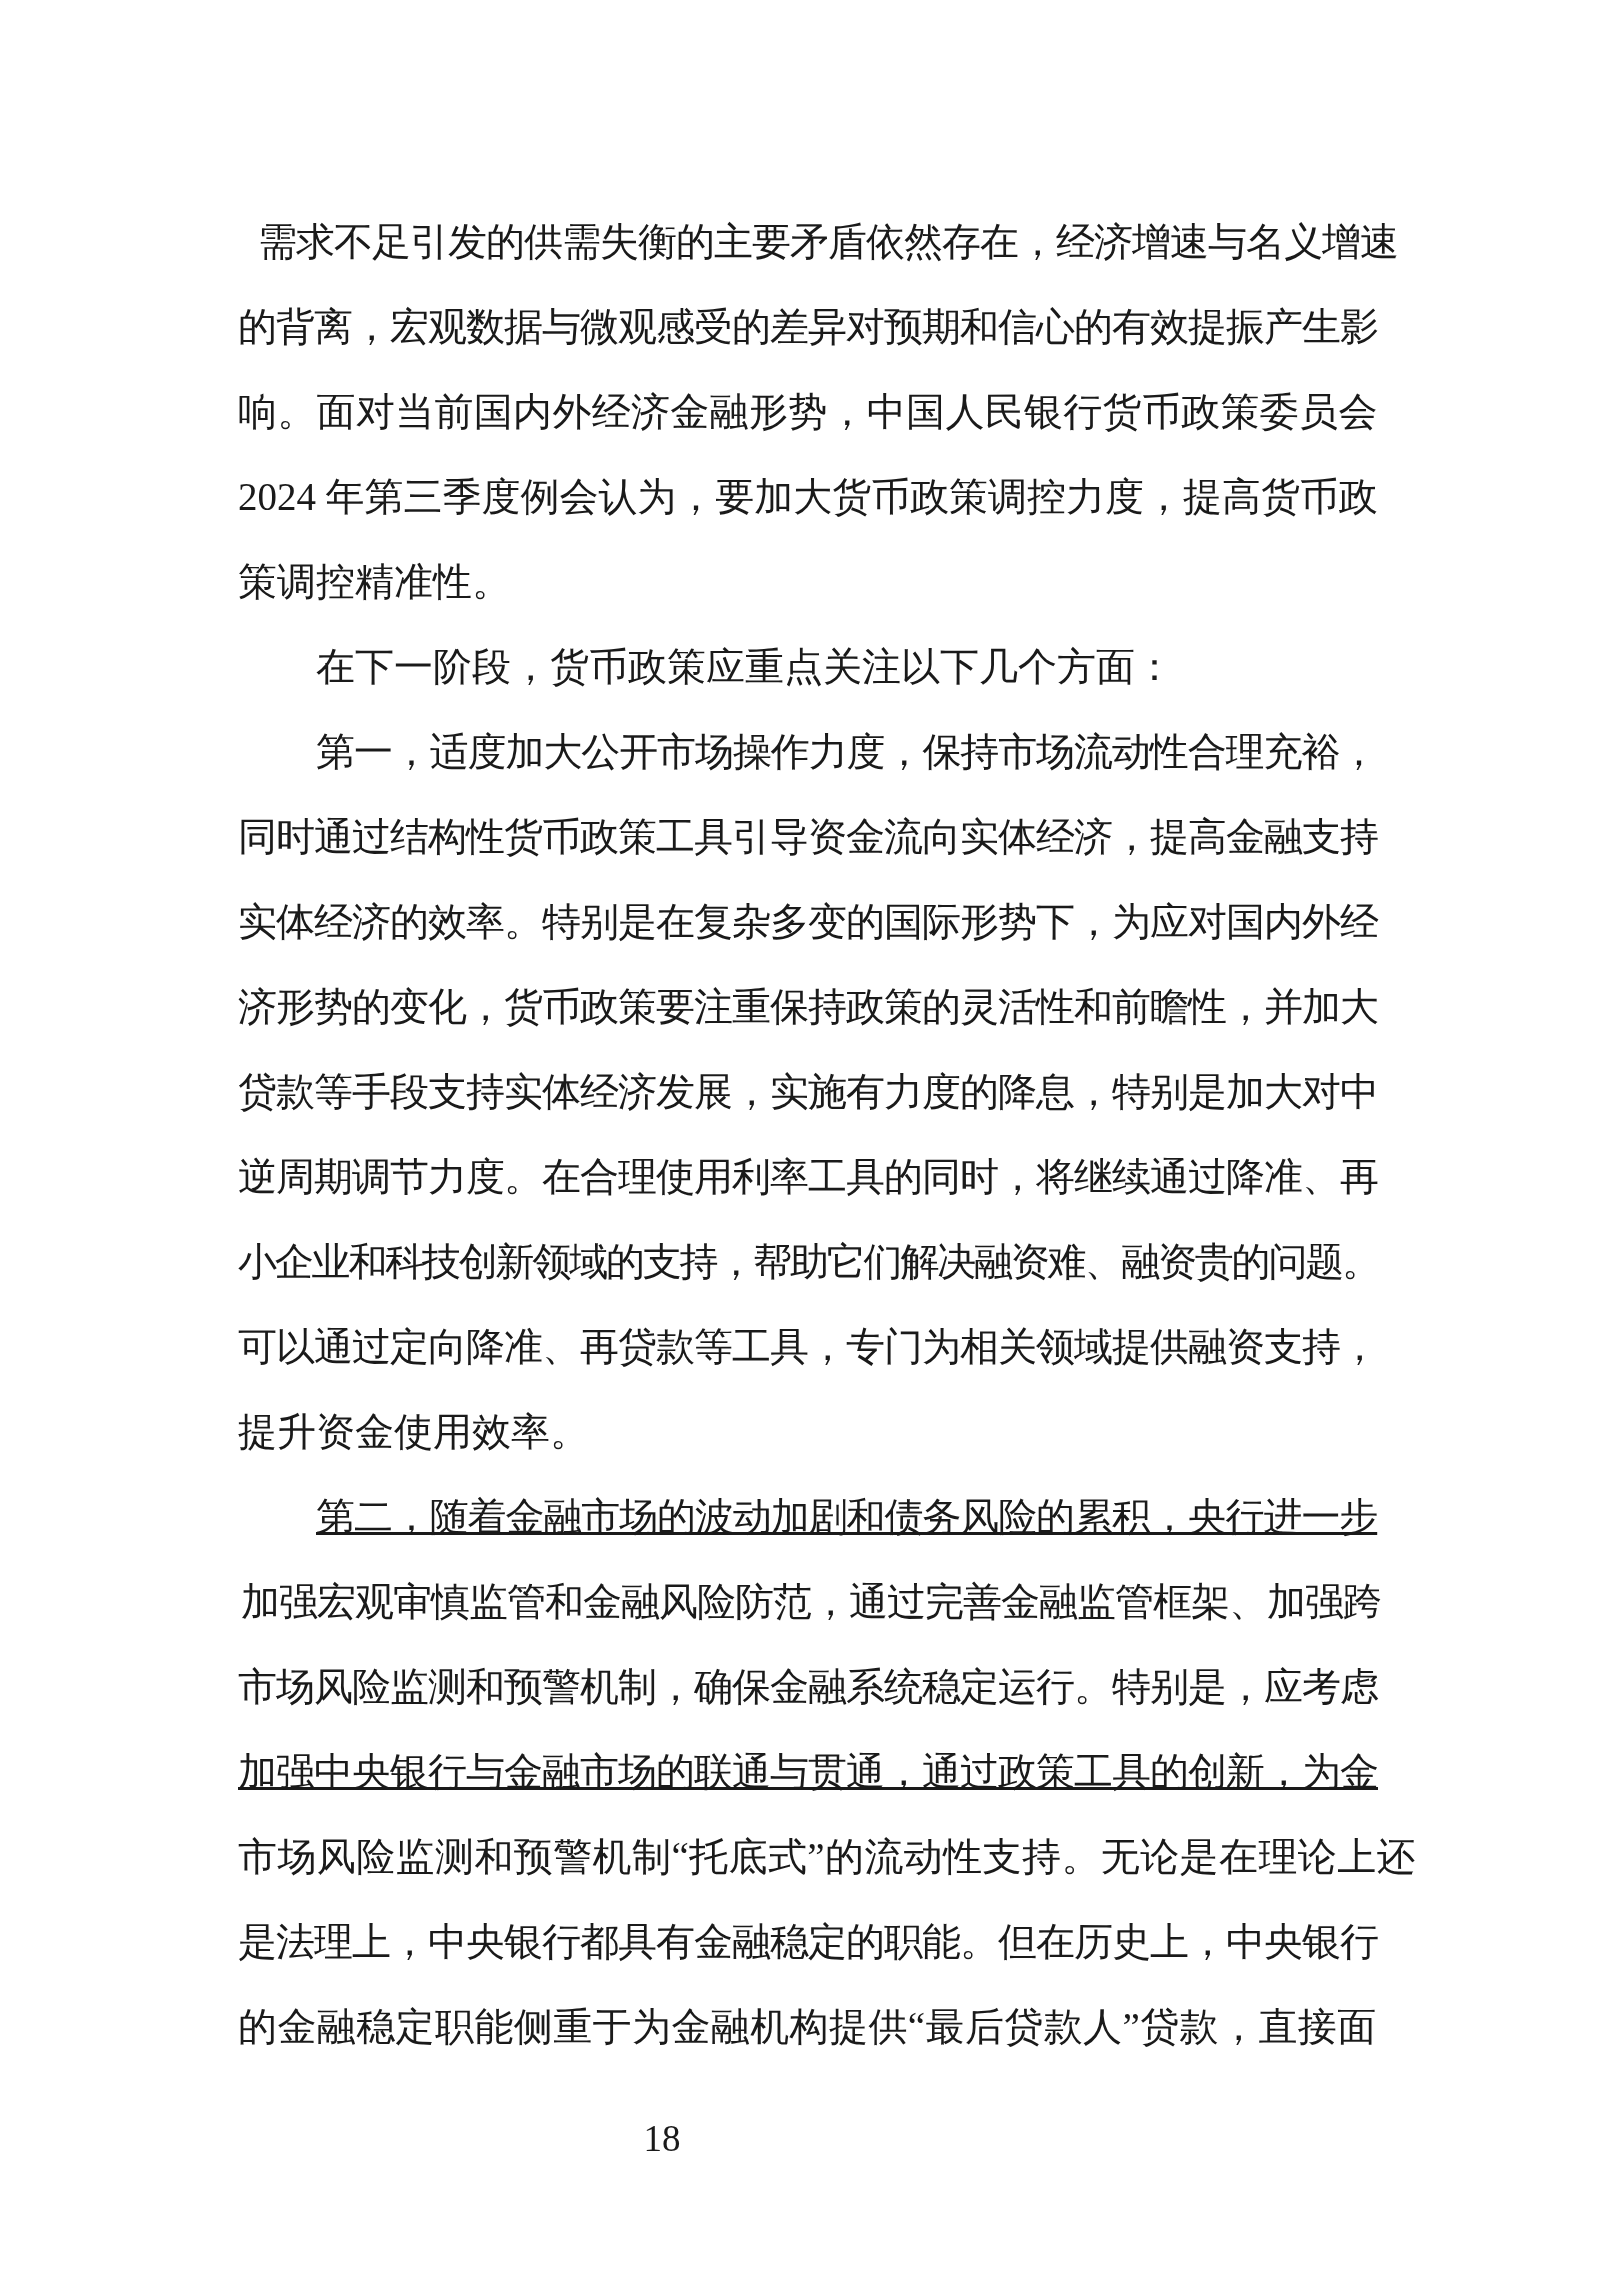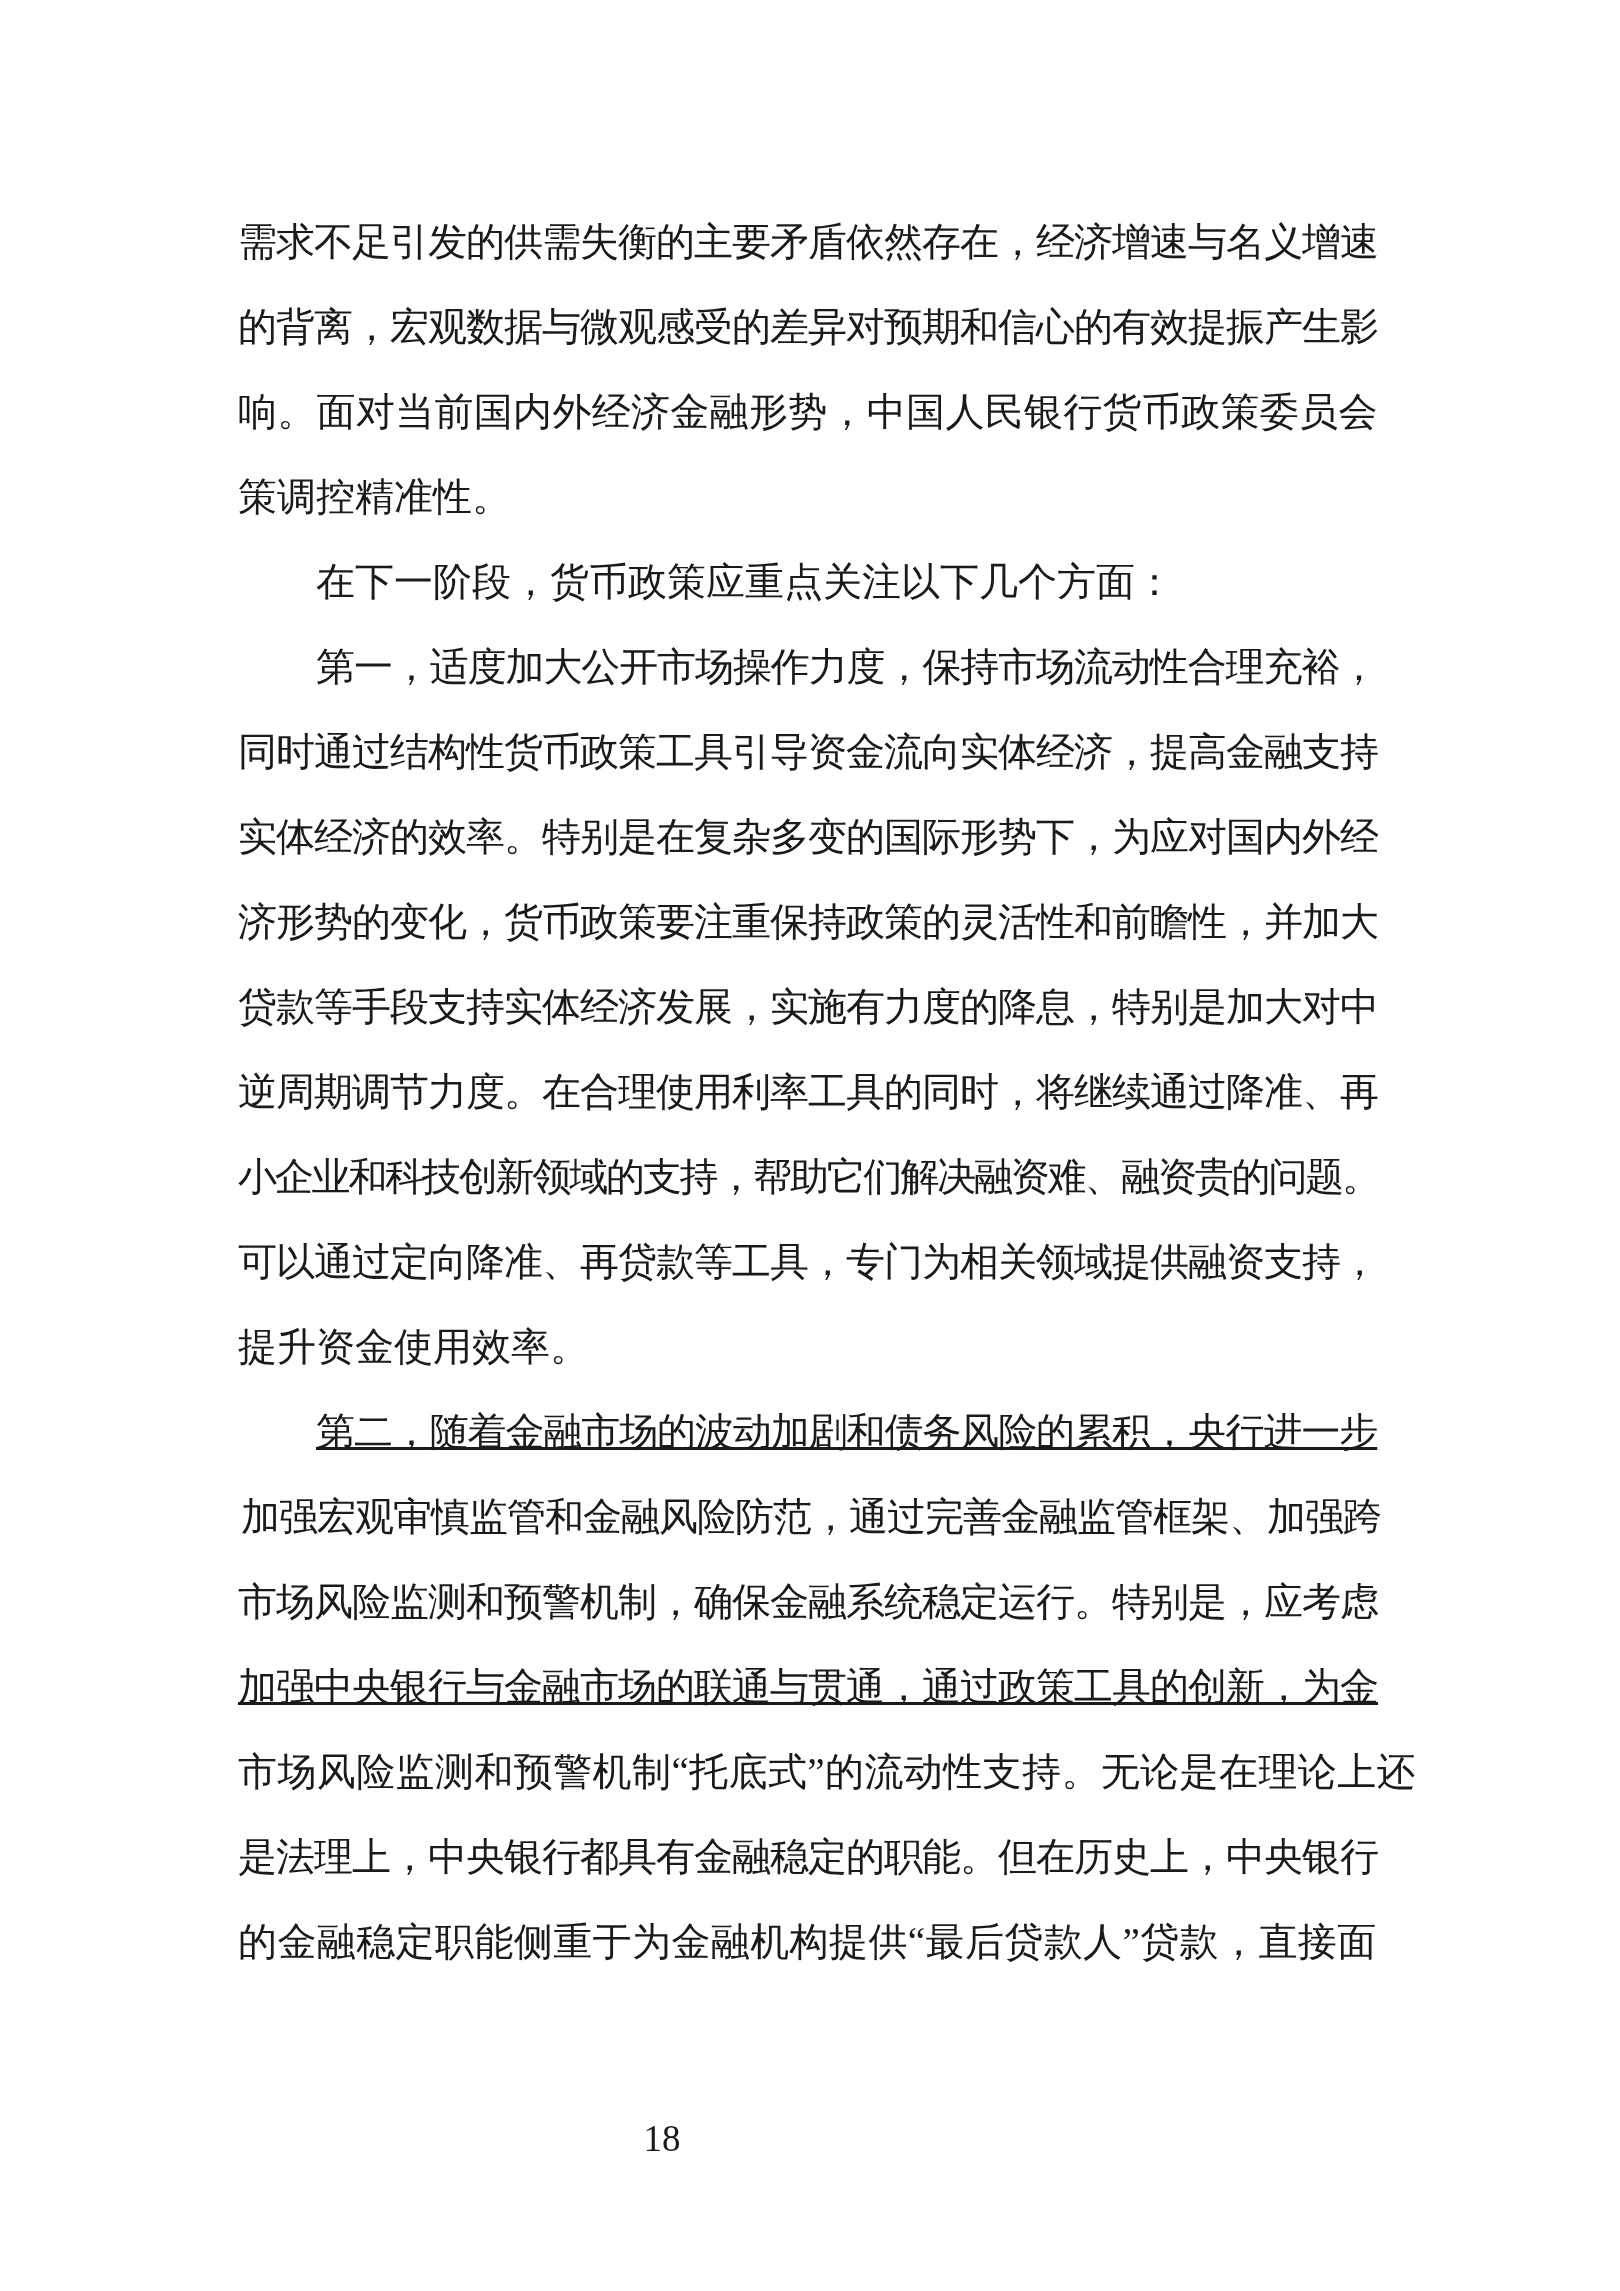--- a/index.html
+++ b/index.html
@@ -44,23 +44,24 @@
     line-height: 43px;
     color: #1a1a1a;
   }
 </style>
 </head>
 <body>
 
 <div class="page">
 
   <div class="body-text">
-    <div class="line j" style="letter-spacing: -1px;"><span>需求不足引发的供需失衡的主要矛盾依然存在，经济增速与名义增速</span></div>
+    <div class="line j" style="letter-spacing: -1px; margin-left: 20px;"><span>需求不足引发的供需失衡的主要矛盾依然存在，经济增速与名义增速</span></div>
     <div class="line j" style="letter-spacing: -1px;"><span>的背离，宏观数据与微观感受的差异对预期和信心的有效提振产生影</span></div>
     <div class="line j" style="letter-spacing: 0.3px;"><span>响。面对当前国内外经济金融形势，中国人民银行货币政策委员会</span></div>
+    <div class="line j" style="letter-spacing: -0.03px;"><span>2024 年第三季度例会认为，要加大货币政策调控力度，提高货币政</span></div>
     <div class="line"><span>策调控精准性。</span></div>
     <div class="line i"><span>在下一阶段，货币政策应重点关注以下几个方面：</span></div>
     <div class="line i j" style="letter-spacing: -1.1px;"><span>第一，适度加大公开市场操作力度，保持市场流动性合理充裕，</span></div>
     <div class="line j" style="letter-spacing: -1px;"><span>同时通过结构性货币政策工具引导资金流向实体经济，提高金融支持</span></div>
     <div class="line j" style="letter-spacing: -1px;"><span>实体经济的效率。特别是在复杂多变的国际形势下，为应对国内外经</span></div>
     <div class="line j" style="letter-spacing: -1px;"><span>济形势的变化，货币政策要注重保持政策的灵活性和前瞻性，并加大</span></div>
     <div class="line j" style="letter-spacing: -1px;"><span>贷款等手段支持实体经济发展，实施有力度的降息，特别是加大对中</span></div>
     <div class="line j" style="letter-spacing: -1px;"><span>逆周期调节力度。在合理使用利率工具的同时，将继续通过降准、再</span></div>
     <div class="line j" style="letter-spacing: -2.2px;"><span>小企业和科技创新领域的支持，帮助它们解决融资难、融资贵的问题。</span></div>
     <div class="line j" style="letter-spacing: -1px;"><span>可以通过定向降准、再贷款等工具，专门为相关领域提供融资支持，</span></div>

